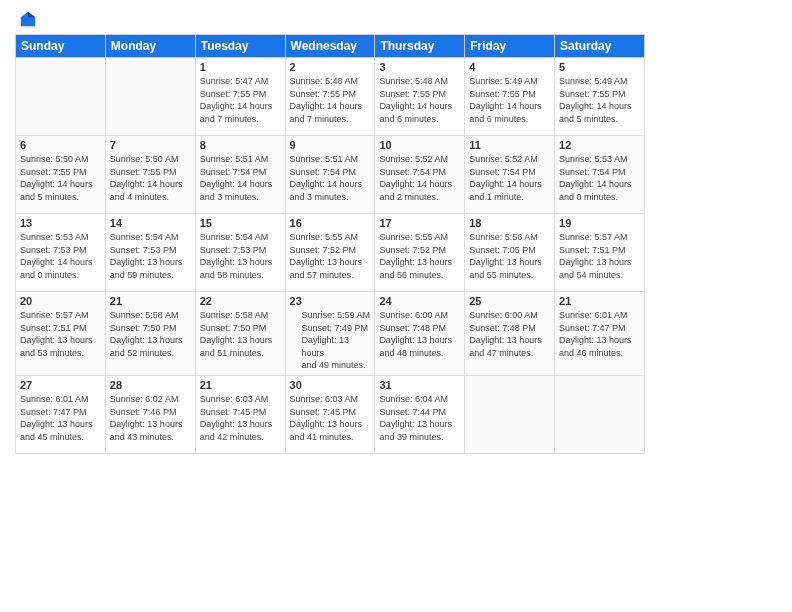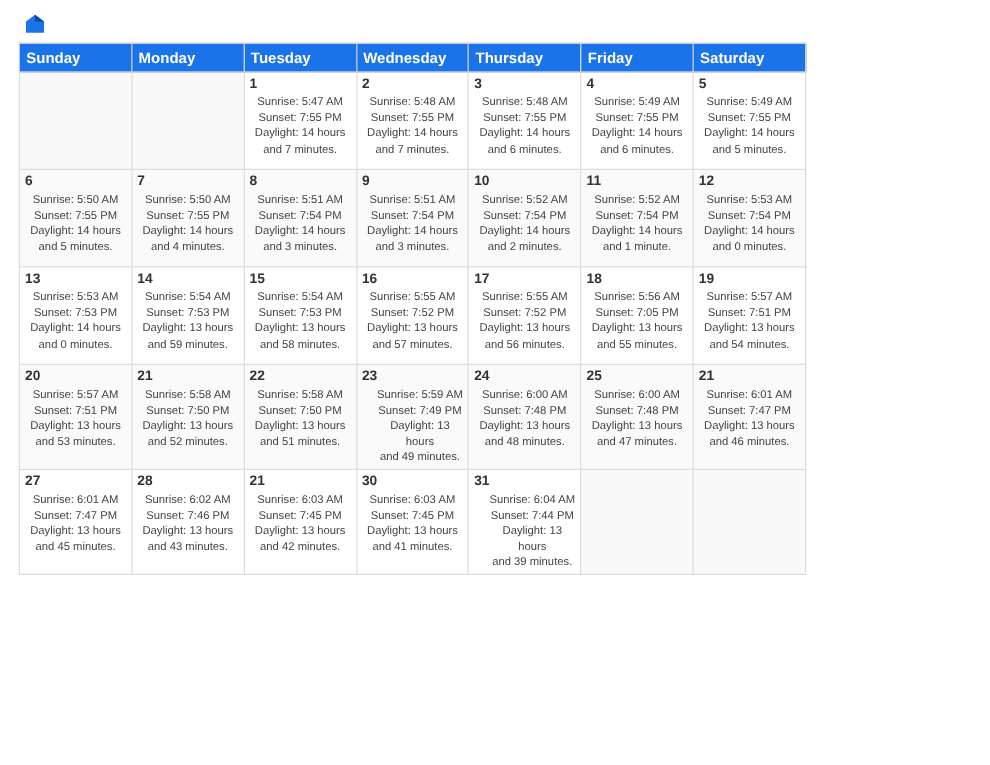--- a/index.html
+++ b/index.html
@@ -88,21 +88,20 @@
     }
     .day-number {
       font-size: 11px;
       font-weight: bold;
       margin-bottom: 2px;
     }
     .day-info {
       line-height: 1.4;
       color: #444;
       font-size: 9px;
-      text-align: center;
     }
     .calendar tr:nth-child(even) td {
       background: #fafafa;
     }
   </style>
 </head>
 <body>
 
 <div class="page">
   <div class="header">
@@ -351,21 +350,21 @@
           </td>
           <td>
             <div class="day-number">30</div>
             <div class="day-info" style="white-space: pre-line;">Sunrise: 6:03 AM
 Sunset: 7:45 PM
 Daylight: 13 hours
 and 41 minutes.</div>
           </td>
           <td>
             <div class="day-number">31</div>
-            <div class="day-info" style="white-space: pre-line; margin-left: 12px;">Sunrise: 6:04 AM
+            <div class="day-info" style="white-space: pre-line;">Sunrise: 6:04 AM
 Sunset: 7:44 PM
 Daylight: 13 hours
 and 39 minutes.</div>
           </td>
           <td class="empty"></td>
           <td class="empty"></td>
         </tr>
       </tbody>
   </table>
 </div>

